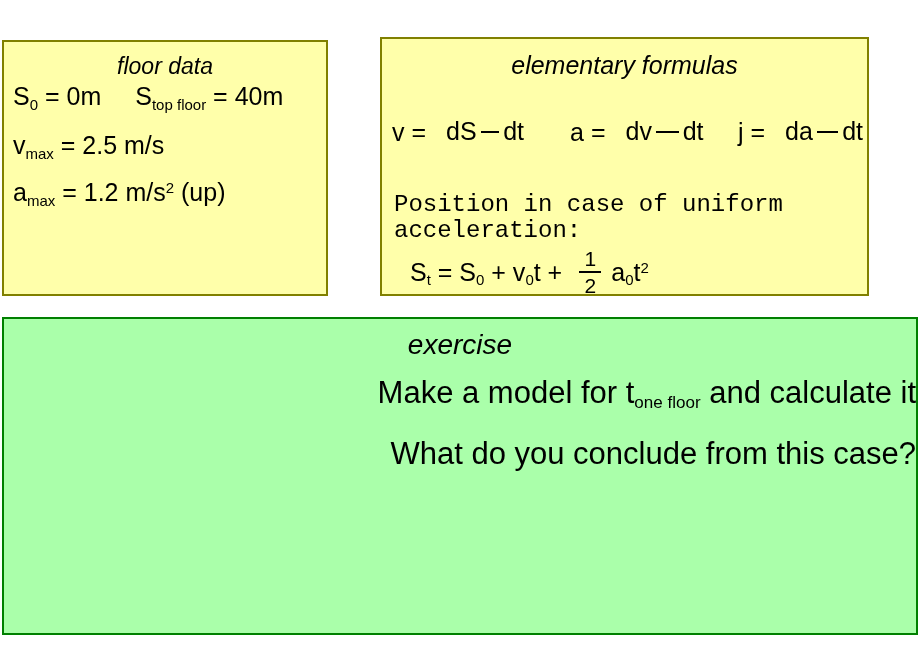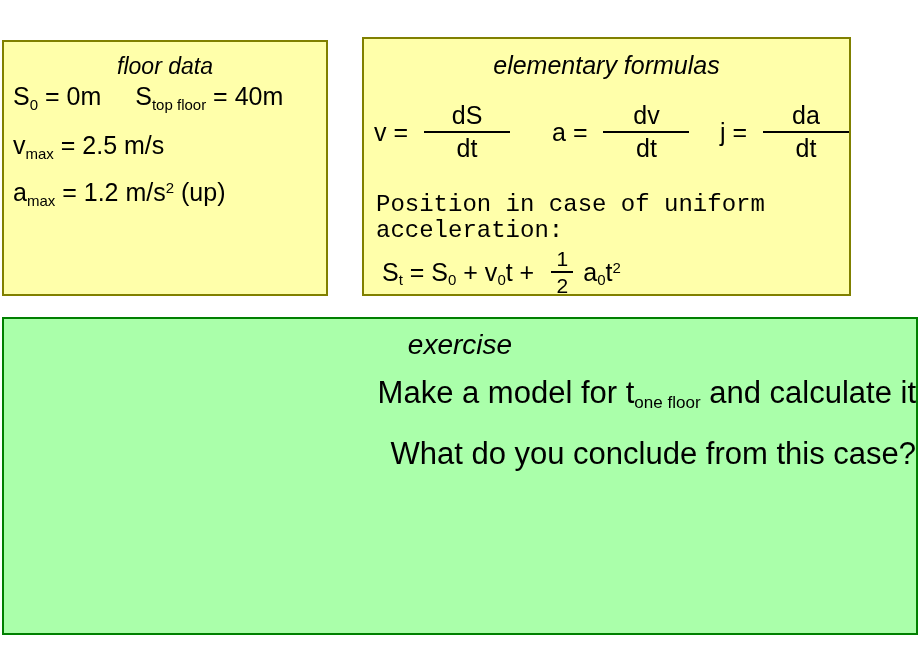--- a/index.html
+++ b/index.html
@@ -27,21 +27,21 @@
     border: 2px solid #808000;
   }
 
   .panel-green {
     background: #aaffaa;
     border: 2px solid #008000;
   }
 
   
   #input-panel   { left: 2px;   top: 40px;  width: 326px; height: 256px; }
-  #formula-panel { left: 362px; top: 37px;  width: 489px; height: 259px; }
+  #formula-panel { left: 380px; top: 37px;  width: 489px; height: 259px; }
   #exercise-panel{ left: 2px;   top: 317px; width: 916px; height: 318px; }
 
   .panel-title {
     font-style: italic;
     text-align: center;
     font-size: 24px;
     line-height: 1;
   }
   #input-panel .panel-title   { margin-top: 13px; font-size: 23px; }
   #formula-panel .panel-title { margin-top: 14px; font-size: 25px; }
@@ -85,21 +85,20 @@
     height: 96px;
   }
   .formula-item {
     display: flex;
     align-items: center;
     font-size: 25px;
   }
   .formula-lhs { margin-right: 16px; white-space: nowrap; }
   .frac {
     display: inline-flex;
-    flex-direction: column;
     align-items: center;
     min-width: 86px;
   }
   .frac .num, .frac .den {
     font-size: 25px;
     line-height: 1.18;
     padding: 0 4px;
   }
   .frac .bar {
     width: 100%;
@@ -114,21 +113,21 @@
     font-size: 24px;
     padding-left: 12px;
     margin-top: 12px;
     line-height: 1.1;
     font-family: Liberation Mono, monospace;
   }
   .pos-eq {
     display: flex;
     align-items: center;
     font-size: 25px;
-    padding-left: 18px;
+    padding-left: 28px;
     margin-top: 2px;
   }
   .pos-eq .lead { white-space: nowrap; }
   .frac-half {
     display: inline-flex;
     flex-direction: column;
     align-items: center;
     margin: 0 9px 0 16px;
     min-width: 24px;
   }

